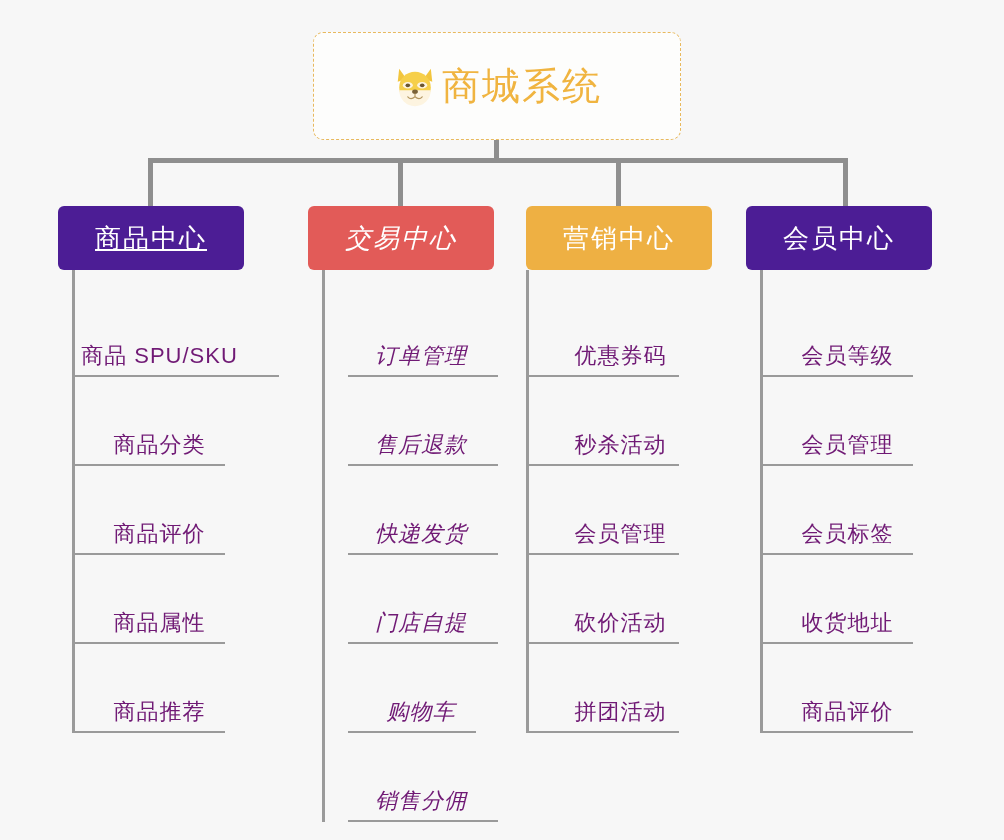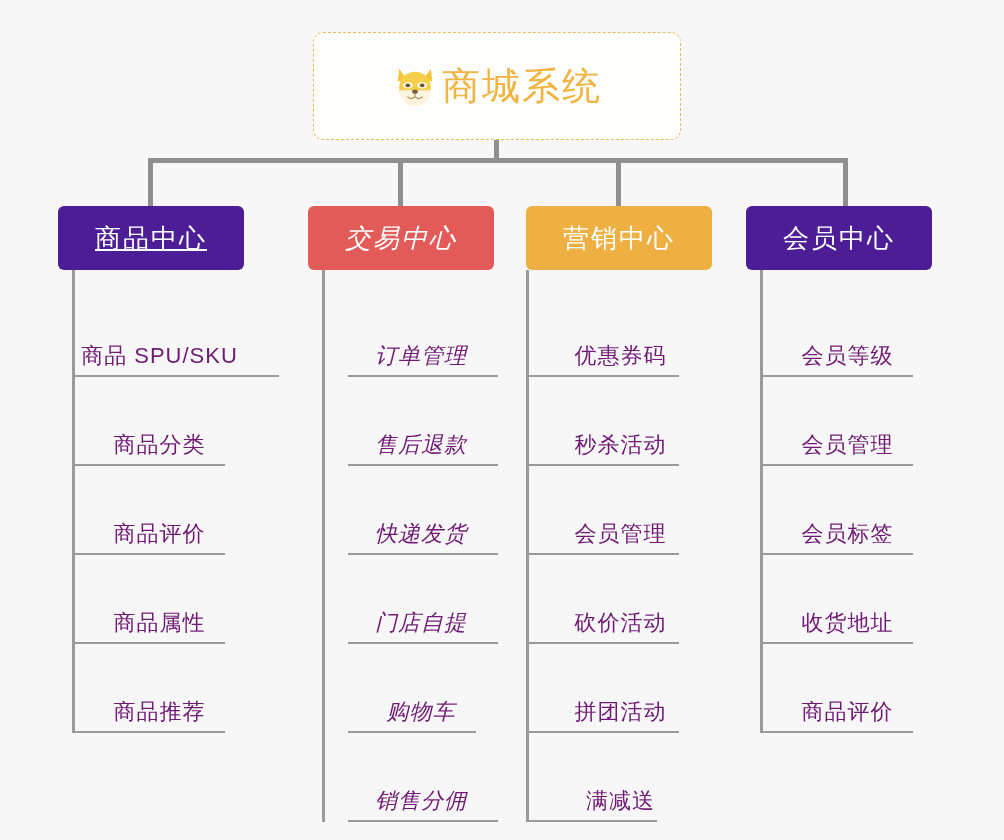--- a/index.html
+++ b/index.html
@@ -192,24 +192,20 @@
         <span class="leaf-rule" style="width: 150px;"></span>
       </div>
       <div class="leaf">
         <span class="leaf-label">砍价活动</span>
         <span class="leaf-rule" style="width: 150px;"></span>
       </div>
       <div class="leaf">
         <span class="leaf-label">拼团活动</span>
         <span class="leaf-rule" style="width: 150px;"></span>
       </div>
-      <div class="leaf">
-        <span class="leaf-label">满减送</span>
-        <span class="leaf-rule" style="width: 128px;"></span>
-      </div>
     </div>
   </div>
 
   <div class="col" id="col-3">
     <div class="cat-header" style="background: #4c1d95;">
       <span>会员中心</span>
     </div>
     <div class="leaf-stack">
       <div class="leaf">
         <span class="leaf-label">会员等级</span>

